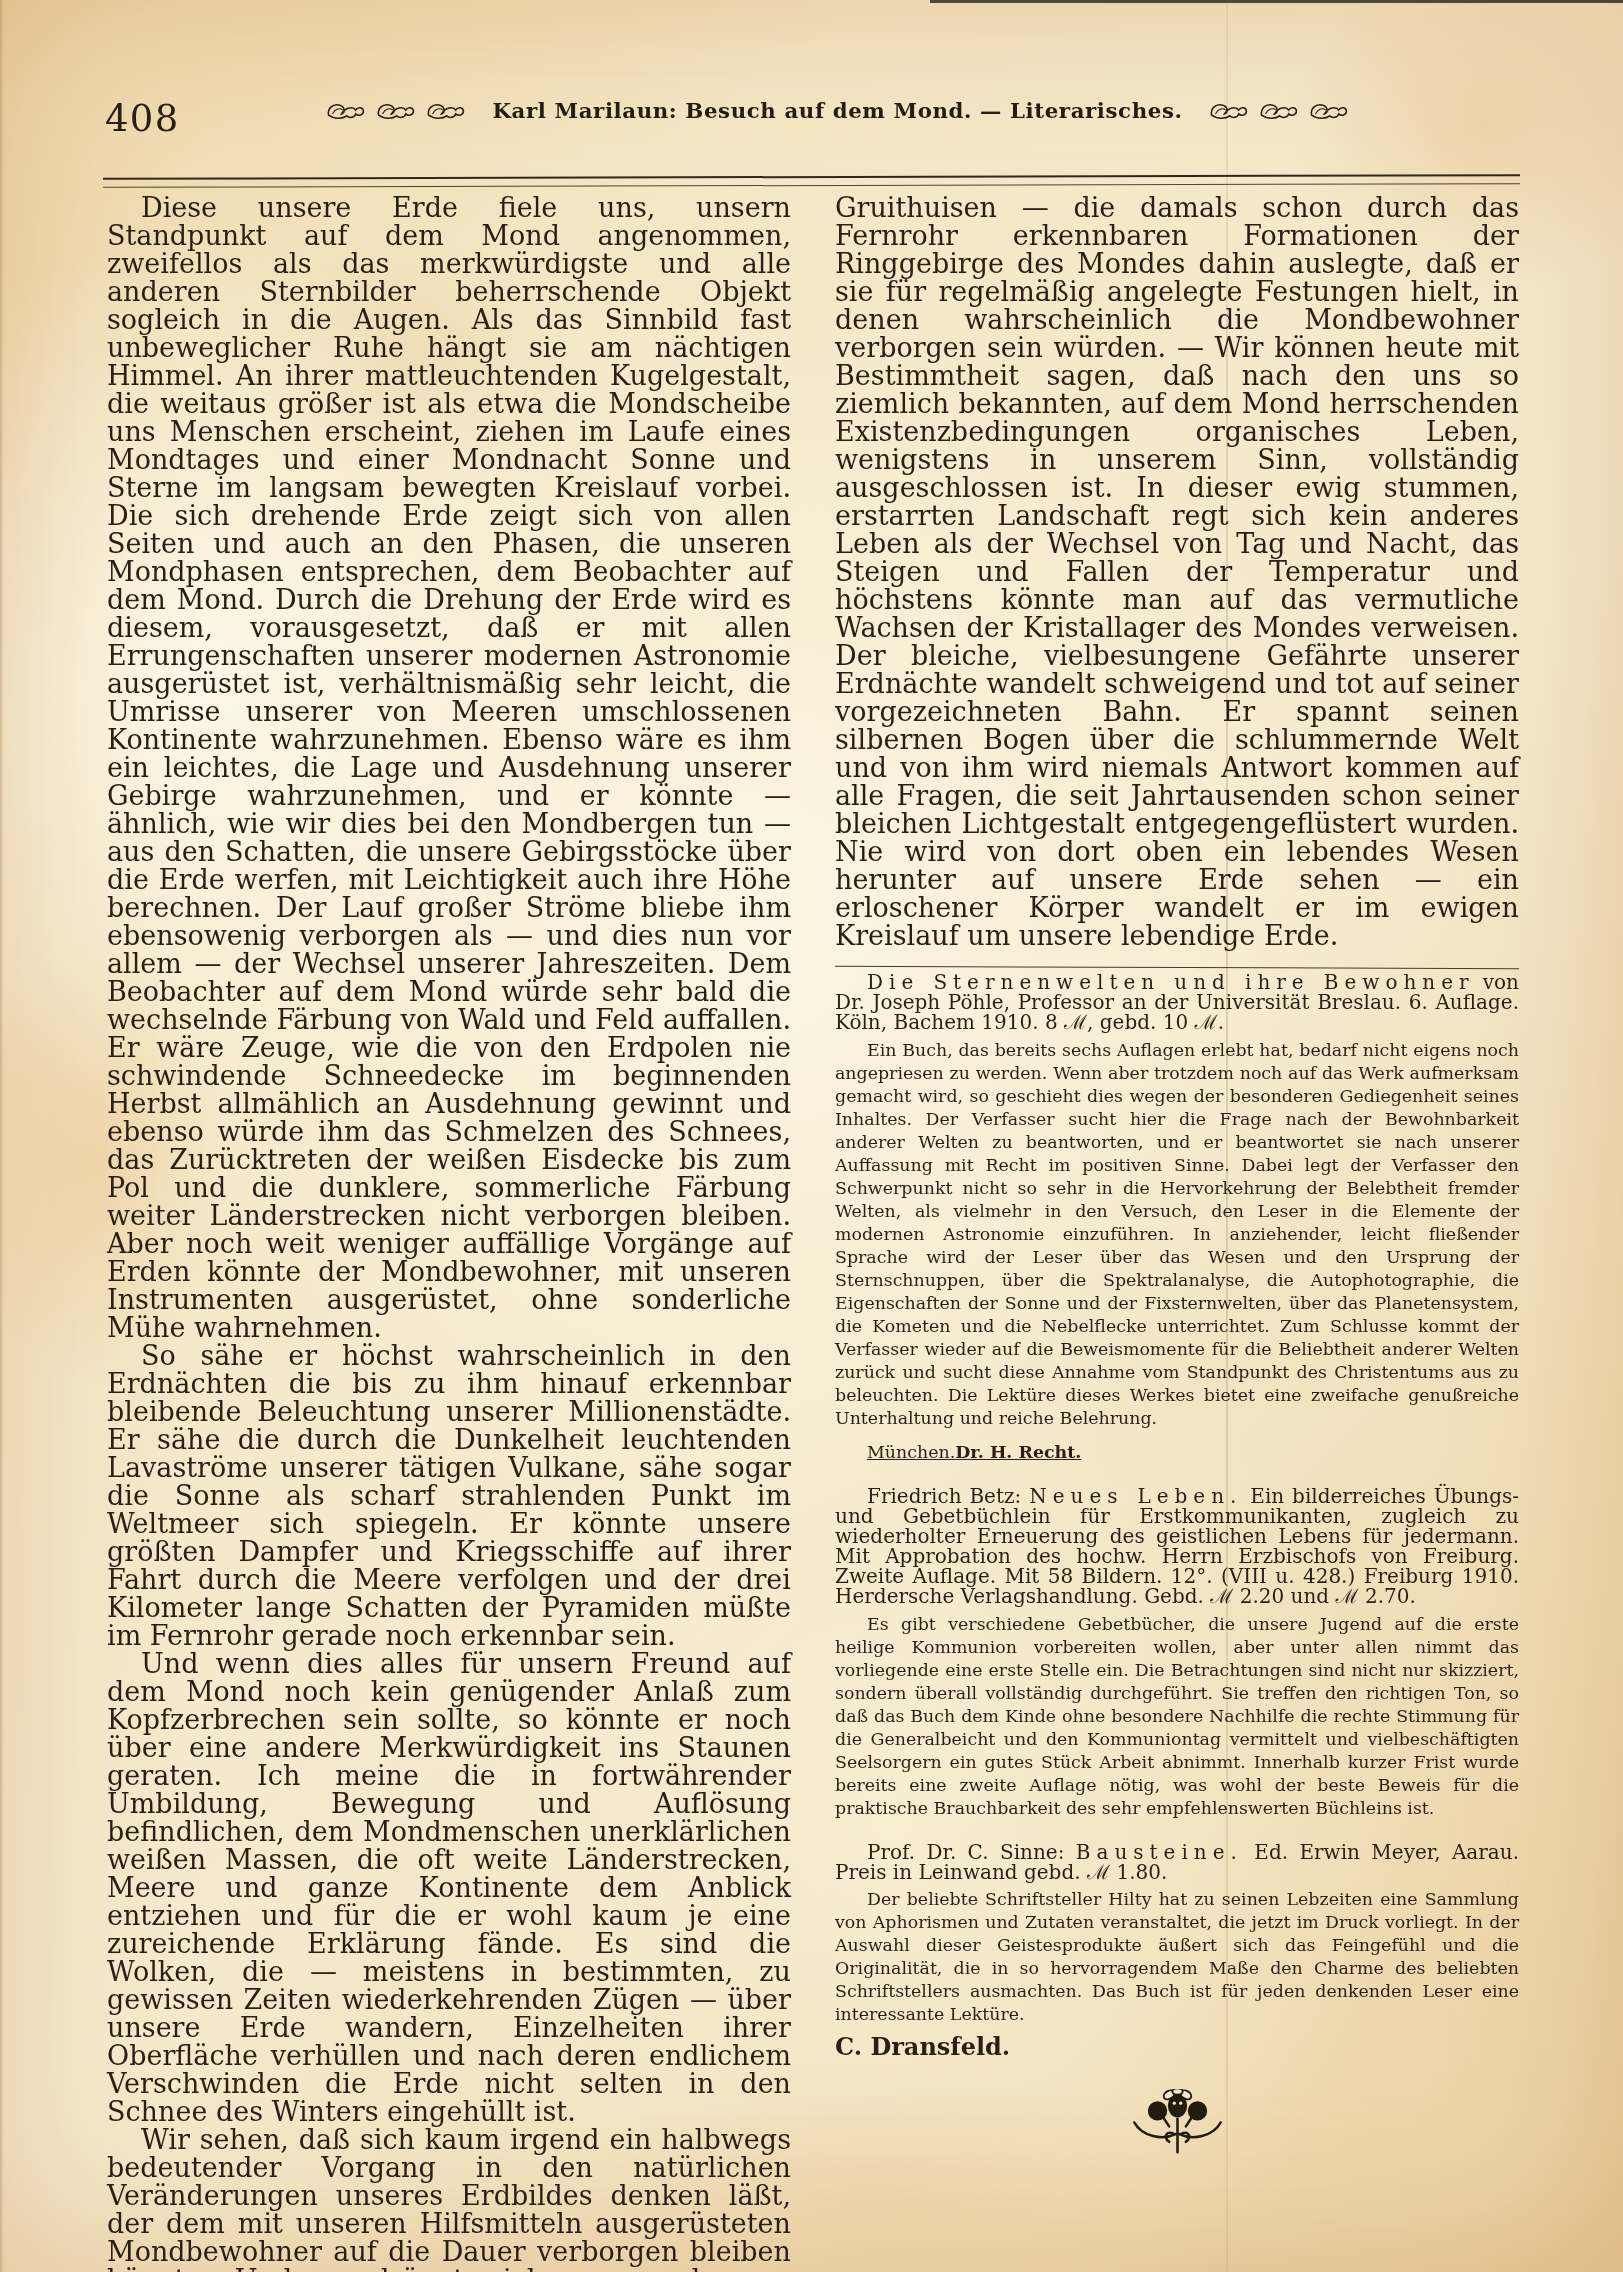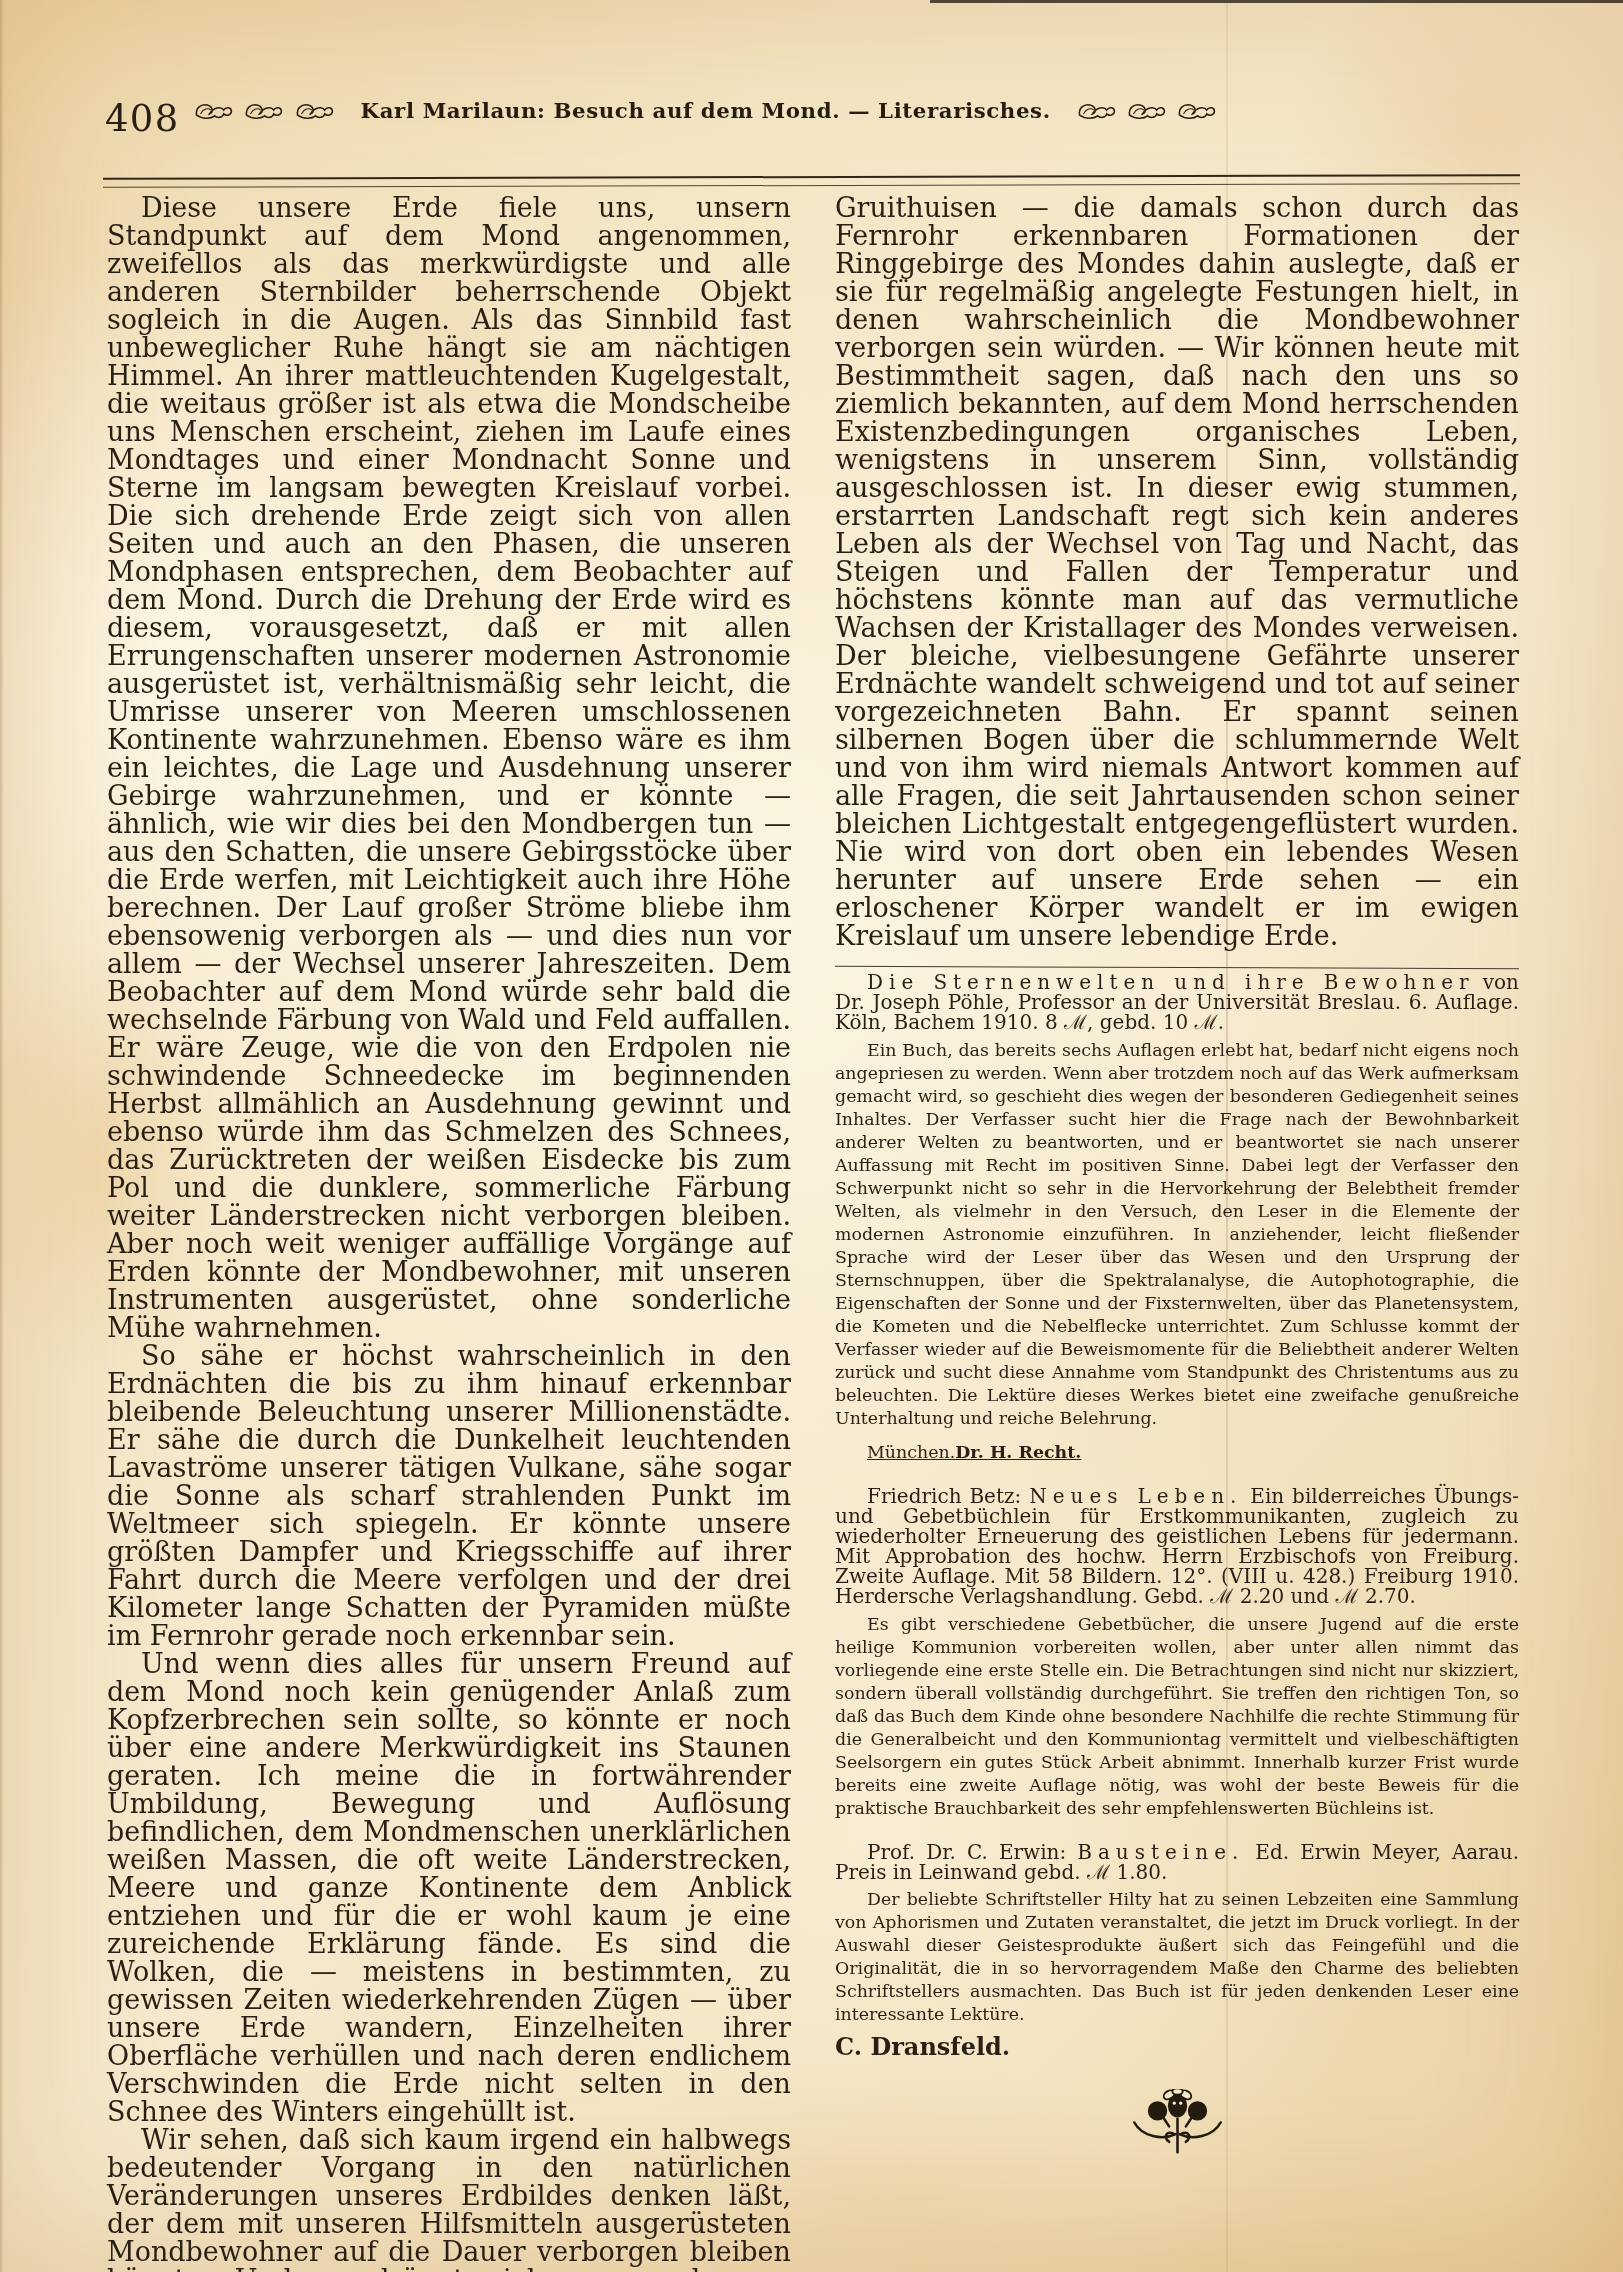--- a/index.html
+++ b/index.html
@@ -30,21 +30,21 @@
   .edge-top{position:absolute;top:0;left:930px;right:0;height:3.2px;background:rgba(30,22,12,.75);}
   .edge-left{position:absolute;top:0;bottom:0;left:0;width:3.9px;background:linear-gradient(to right,rgba(120,80,40,.25),rgba(120,80,40,0));}
 
   
   .pageno{
     position:absolute;left:105px;top:97px;
     font-size:37px;letter-spacing:1.3px;color:#2a1f14;
   }
   .title-row{
     position:absolute;left:194px;right:142px;top:98px;
-    display:flex;align-items:center;gap:17px;
+    display:flex;align-items:center;justify-content:center;gap:17px;
     white-space:nowrap;
   }
   .running-title{
     font-size:21.3px;font-weight:bold;letter-spacing:0.6px;color:#261c11;
     padding:0 9px;
   }
   .orn-group{display:flex;gap:10.3px;align-items:center;}
   .orn-group svg{display:block;}
   .rule{position:absolute;left:103px;right:103px;background:#32261a;}
   .rule.r1{top:176px;height:1.9px;transform:rotate(-0.15deg);}
@@ -154,21 +154,21 @@
         <span class="sig">Dr. H. Recht.</span>
       </div>
     </div>
 
     <div class="review-block">
       <p class="review-cite"><span>Friedrich Betz:</span> <span class="sperr">Neues Leben.</span> <span>Ein bilderreiches Übungs- und Gebetbüchlein für Erstkommunikanten, zugleich zu wiederholter Erneuerung des geistlichen Lebens für jedermann. Mit Approbation des hochw. Herrn Erzbischofs von Freiburg. Zweite Auflage. Mit 58 Bildern. 12°. (VIII u. 428.) Freiburg 1910. Herdersche Verlagshandlung. Gebd. ℳ 2.20 und ℳ 2.70.</span></p>
       <p class="review-body">Es gibt verschiedene Gebetbücher, die unsere Jugend auf die erste heilige Kommunion vorbereiten wollen, aber unter allen nimmt das vorliegende eine erste Stelle ein. Die Betrachtungen sind nicht nur skizziert, sondern überall vollständig durchgeführt. Sie treffen den richtigen Ton, so daß das Buch dem Kinde ohne besondere Nachhilfe die rechte Stimmung für die Generalbeicht und den Kommuniontag vermittelt und vielbeschäftigten Seelsorgern ein gutes Stück Arbeit abnimmt. Innerhalb kurzer Frist wurde bereits eine zweite Auflage nötig, was wohl der beste Beweis für die praktische Brauchbarkeit des sehr empfehlenswerten Büchleins ist.</p>
     </div>
 
     <div class="review-block">
-      <p class="review-cite"><span>Prof. Dr. C. Erwin:</span> <span class="sperr">Bausteine.</span> <span>Ed. Erwin Meyer, Aarau. Preis in Leinwand gebd. ℳ 1.80.</span></p>
+      <p class="review-cite"><span>Prof. Dr. C. Sinne:</span> <span class="sperr">Bausteine.</span> <span>Ed. Erwin Meyer, Aarau. Preis in Leinwand gebd. ℳ 1.80.</span></p>
       <p class="review-body">Der beliebte Schriftsteller Hilty hat zu seinen Lebzeiten eine Sammlung von Aphorismen und Zutaten veranstaltet, die jetzt im Druck vorliegt. In der Auswahl dieser Geistesprodukte äußert sich das Feingefühl und die Originalität, die in so hervorragendem Maße den Charme des beliebten Schriftstellers ausmachten. Das Buch ist für jeden denkenden Leser eine interessante Lektüre.</p>
       <div class="sig-row">C. Dransfeld.</div>
     </div>
 
     <div class="fleuron-wrap">
       <svg width="97" height="67" viewBox="0 0 150 104">
         <g stroke="#241b10" fill="none" stroke-width="4" stroke-linecap="round">
           <path d="M8,52 C20,74 52,80 72,70"></path>
           <path d="M142,52 C130,74 98,80 78,70"></path>
           <path d="M75,46 L75,98"></path>

